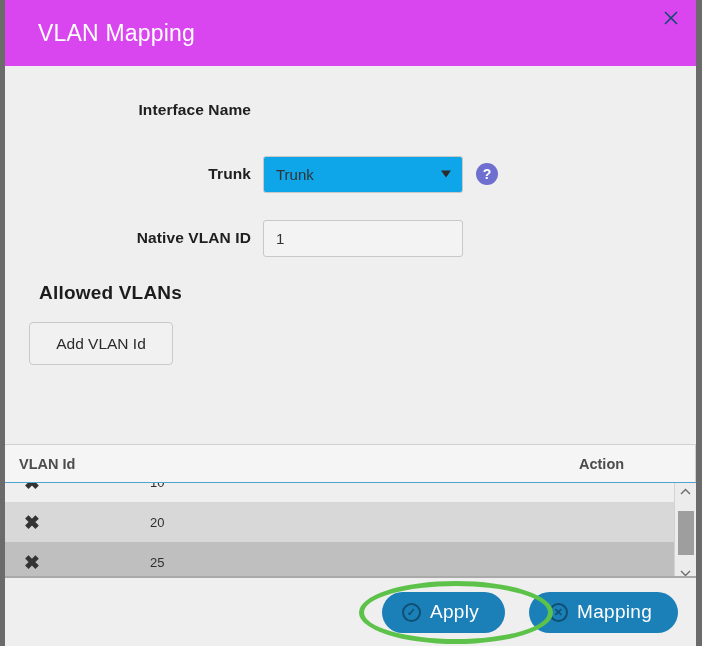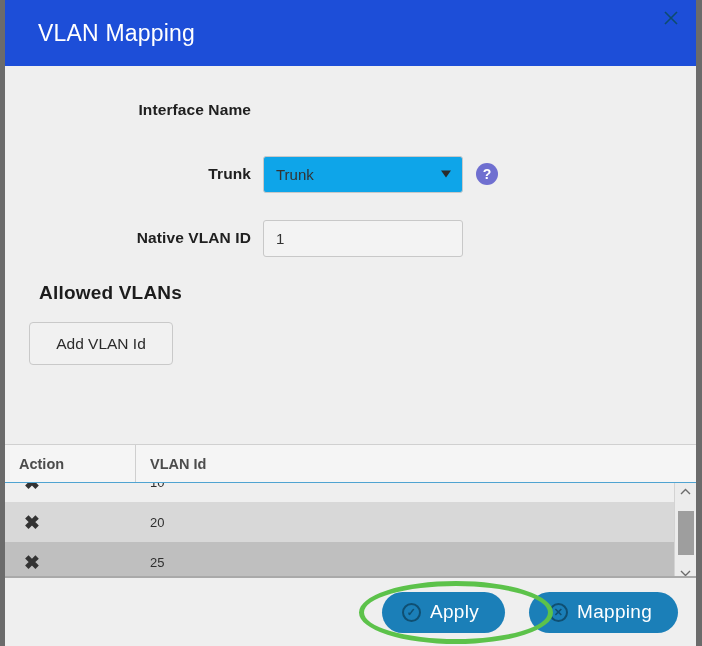--- a/index.html
+++ b/index.html
@@ -37,21 +37,21 @@
     height: 646px;
     background: #efefef;
     box-sizing: border-box;
     display: flex;
     flex-direction: column;
   }
 
   
   .modal-header {
     height: 66px;
-    background: #1d4ed8;
+    background: #d946ef;
     position: relative;
     flex: none;
   }
   .modal-title {
     position: absolute;
     left: 33px;
     top: 20px;
     color: #ffffff;
     font-size: 23px;
     letter-spacing: .2px;
@@ -384,22 +384,22 @@
     </div>
 
     <div class="section-title">Allowed VLANs</div>
 
     <button class="add-btn">Add VLAN Id</button>
 
     
     <div class="grid">
 
       <div class="grid-header">
+        <div class="th th-vlan">VLAN Id</div>
         <div class="th th-action">Action</div>
-        <div class="th th-vlan">VLAN Id</div>
       </div>
 
       <div class="grid-scroll-wrap">
         <div class="grid-rows">
 
           <div class="grid-row r0">
             <div class="cell-action">✖</div>
             <div class="cell-vlan">10</div>
           </div>
 

